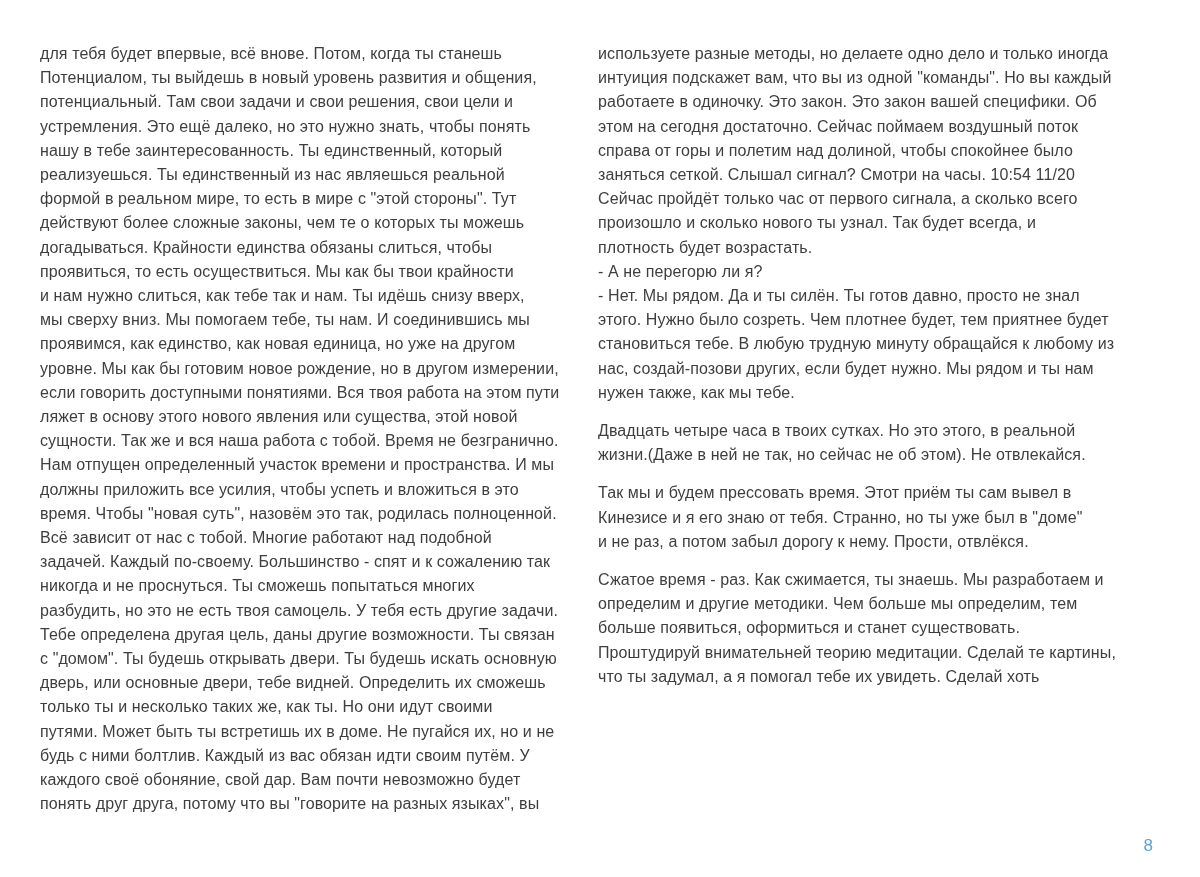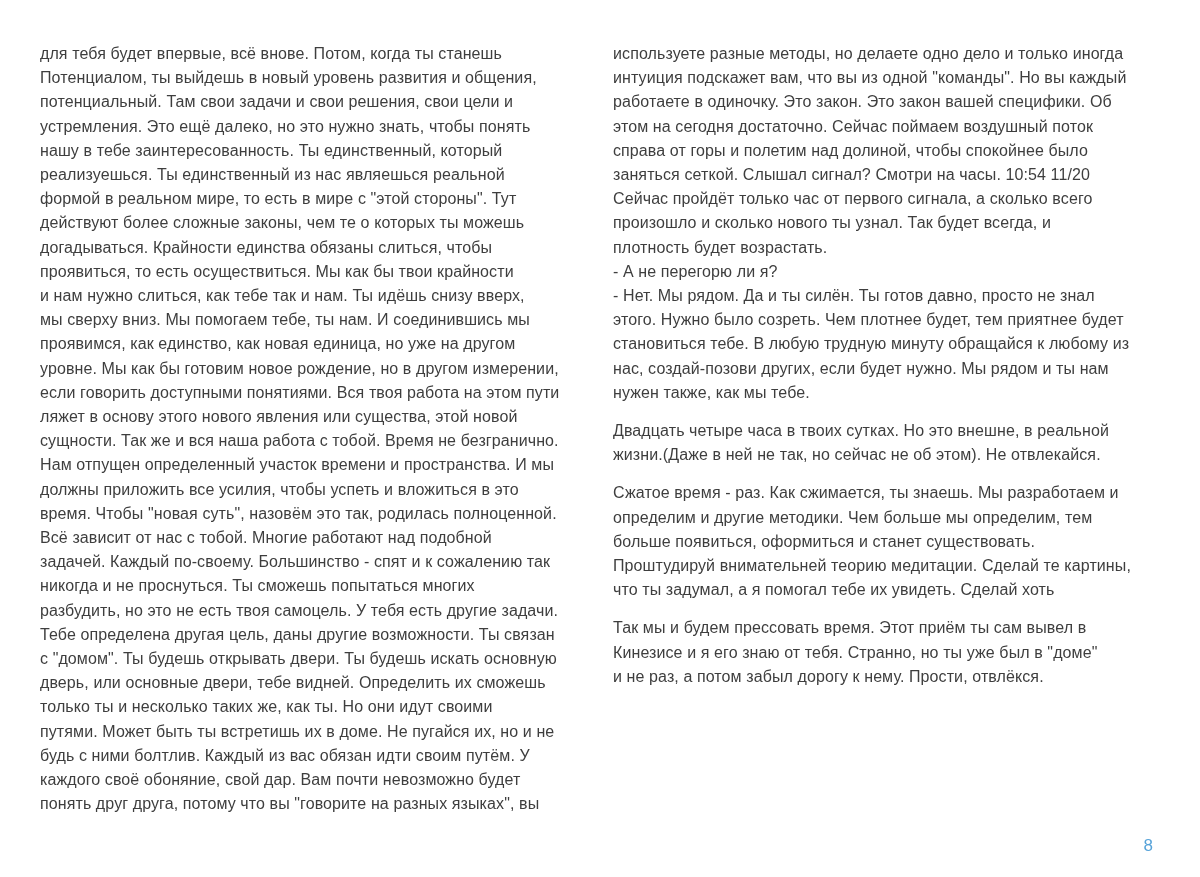--- a/index.html
+++ b/index.html
@@ -13,21 +13,21 @@
     height: 877px;
     background: #ffffff;
     overflow: hidden;
     font-family: "Liberation Sans", sans-serif;
   }
   .col {
     position: absolute;
     top: 42px;
   }
   .col-left  { left: 40px;  width: 560px; }
-  .col-right { left: 613px; width: 540px; }
+  .col-right { left: 598px; width: 540px; }
   .para {
     white-space: pre;
     font-size: 16px;
     line-height: 24.2px;
     color: #3e3e3e;
     letter-spacing: 0.1px;
     margin: 0 0 14px 0;
   }
   .col-left .para { margin-bottom: 16px; }
   .page-number {
@@ -88,27 +88,27 @@
 заняться сеткой. Слышал сигнал? Смотри на часы. 10:54 11/20
 Сейчас пройдёт только час от первого сигнала, а сколько всего
 произошло и сколько нового ты узнал. Так будет всегда, и
 плотность будет возрастать.
 - А не перегорю ли я?
 - Нет. Мы рядом. Да и ты силён. Ты готов давно, просто не знал
 этого. Нужно было созреть. Чем плотнее будет, тем приятнее будет
 становиться тебе. В любую трудную минуту обращайся к любому из
 нас, создай-позови других, если будет нужно. Мы рядом и ты нам
 нужен также, как мы тебе.</div>
-    <div class="para">Двадцать четыре часа в твоих сутках. Но это внешне, в реальной
+    <div class="para">Двадцать четыре часа в твоих сутках. Но это этого, в реальной
 жизни.(Даже в ней не так, но сейчас не об этом). Не отвлекайся.</div>
+    <div class="para">Так мы и будем прессовать время. Этот приём ты сам вывел в
+Кинезисе и я его знаю от тебя. Странно, но ты уже был в "доме"
+и не раз, а потом забыл дорогу к нему. Прости, отвлёкся.</div>
     <div class="para">Сжатое время - раз. Как сжимается, ты знаешь. Мы разработаем и
 определим и другие методики. Чем больше мы определим, тем
 больше появиться, оформиться и станет существовать.
 Проштудируй внимательней теорию медитации. Сделай те картины,
 что ты задумал, а я помогал тебе их увидеть. Сделай хоть</div>
-    <div class="para">Так мы и будем прессовать время. Этот приём ты сам вывел в
-Кинезисе и я его знаю от тебя. Странно, но ты уже был в "доме"
-и не раз, а потом забыл дорогу к нему. Прости, отвлёкся.</div>
   </div>
 
   <div class="page-number">8</div>
 
 </div>
 
 </body></html>

